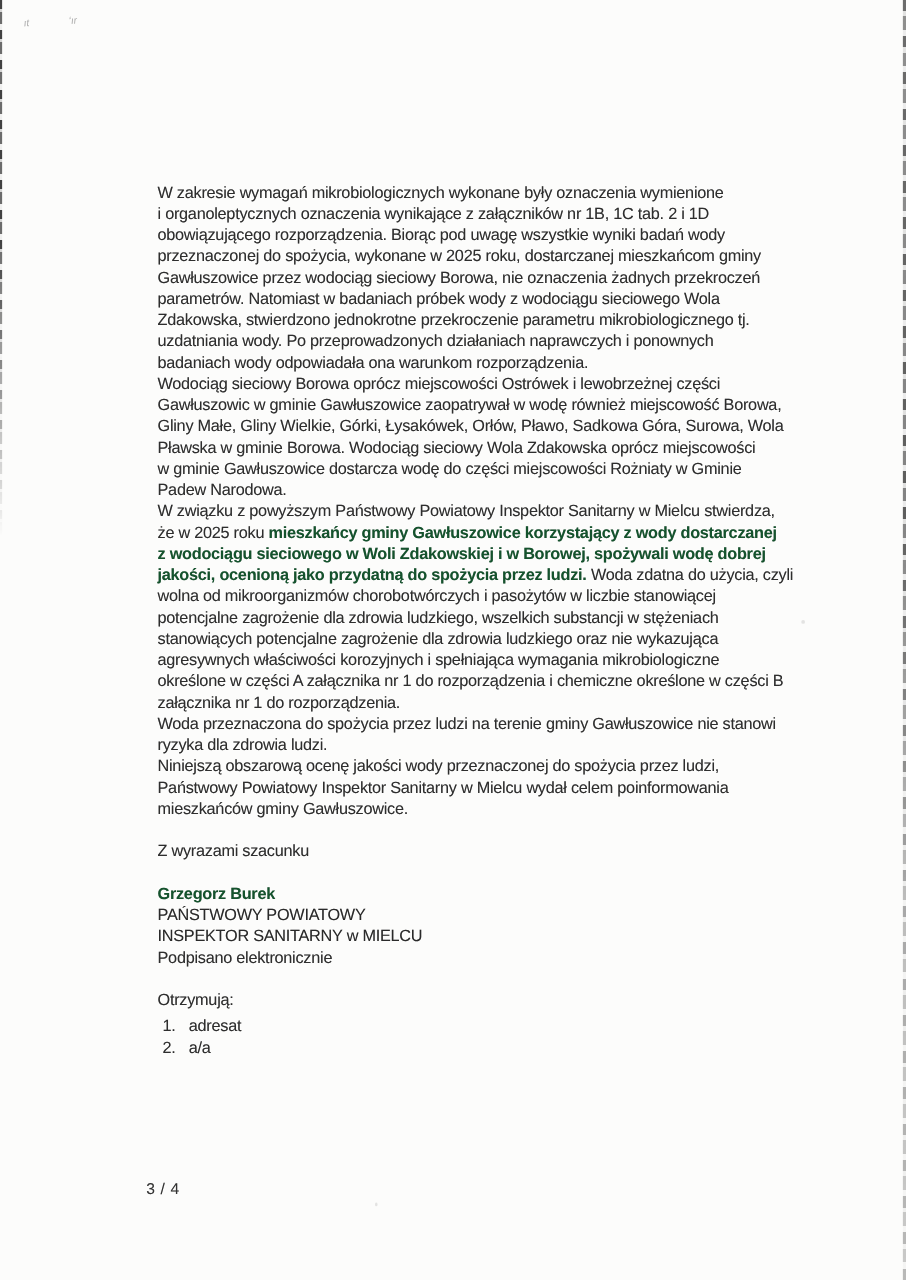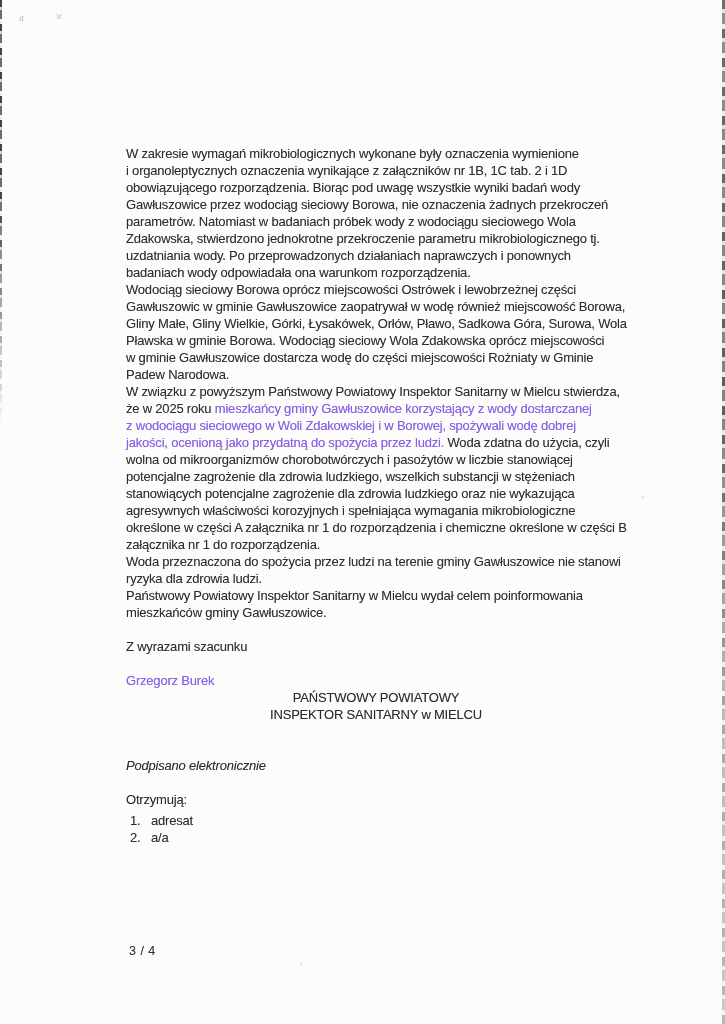--- a/index.html
+++ b/index.html
@@ -11,26 +11,26 @@
     font-family:"Liberation Sans","DejaVu Sans",sans-serif;
     color:#2e2e2e;
   }
   .textblock{
     position:absolute;left:126px;top:145px;width:500px;
     font-size:13px;line-height:17px;letter-spacing:-0.2px;
     text-shadow:0 0 0.4px rgba(40,40,40,0.35);
   }
   .line{white-space:nowrap;height:17px;}
   .blank{height:17px;}
-  .b, .bold{font-weight:normal;color:#8b5cf6;}
-  .italic{font-style:italic;margin-top:34px;}
-  .caps-line{color:#2a2a2a;text-align:center;}
+  .b, .bold{font-weight:bold;color:#14532d;}
+  .italic{}
+  .caps-line{color:#2a2a2a;}
   .dist-num{display:inline-block;width:21px;}
   .page-number{
-    position:absolute;left:129px;top:944px;
+    position:absolute;left:117px;top:944px;
     font-size:12.5px;letter-spacing:0.5px;color:#333;
     text-shadow:0 0 0.4px rgba(40,40,40,0.3);
   }
   .pencil-mark{
     position:absolute;font-size:8px;color:#909090;opacity:0.75;
     font-style:italic;transform:rotate(-6deg);
   }
   .mark1{left:19px;top:14px;}
   .mark2{left:55px;top:12px;}
   .edge-artifact{position:absolute;pointer-events:none;}
@@ -67,20 +67,21 @@
 
   <div class="pencil-mark mark1">ıt</div>
   <div class="pencil-mark mark2">ʻır</div>
 
   <div class="textblock">
 
     <div id="body-lines">
         <div class="line"><span>W zakresie wymagań mikrobiologicznych wykonane były oznaczenia wymienione</span></div>
         <div class="line"><span>i organoleptycznych oznaczenia wynikające z załączników nr 1B, 1C tab. 2 i 1D</span></div>
         <div class="line"><span>obowiązującego rozporządzenia. Biorąc pod uwagę wszystkie wyniki badań wody</span></div>
+        <div class="line"><span>przeznaczonej do spożycia, wykonane w 2025 roku, dostarczanej mieszkańcom gminy</span></div>
         <div class="line"><span>Gawłuszowice przez wodociąg sieciowy Borowa, nie oznaczenia żadnych przekroczeń</span></div>
         <div class="line"><span>parametrów. Natomiast w badaniach próbek wody z wodociągu sieciowego Wola</span></div>
         <div class="line"><span>Zdakowska, stwierdzono jednokrotne przekroczenie parametru mikrobiologicznego tj.</span></div>
         <div class="line"><span>uzdatniania wody. Po przeprowadzonych działaniach naprawczych i ponownych</span></div>
         <div class="line"><span>badaniach wody odpowiadała ona warunkom rozporządzenia.</span></div>
         <div class="line"><span>Wodociąg sieciowy Borowa oprócz miejscowości Ostrówek i lewobrzeżnej części</span></div>
         <div class="line"><span>Gawłuszowic w gminie Gawłuszowice zaopatrywał w wodę również miejscowość Borowa,</span></div>
         <div class="line"><span>Gliny Małe, Gliny Wielkie, Górki, Łysakówek, Orłów, Pławo, Sadkowa Góra, Surowa, Wola</span></div>
         <div class="line"><span>Pławska w gminie Borowa. Wodociąg sieciowy Wola Zdakowska oprócz miejscowości</span></div>
         <div class="line"><span>w gminie Gawłuszowice dostarcza wodę do części miejscowości Rożniaty w Gminie</span></div>
@@ -90,20 +91,21 @@
         <div class="line"><span class="b">z wodociągu sieciowego w Woli Zdakowskiej i w Borowej, spożywali wodę dobrej</span></div>
         <div class="line"><span class="b">jakości, ocenioną jako przydatną do spożycia przez ludzi.</span><span> Woda zdatna do użycia, czyli</span></div>
         <div class="line"><span>wolna od mikroorganizmów chorobotwórczych i pasożytów w liczbie stanowiącej</span></div>
         <div class="line"><span>potencjalne zagrożenie dla zdrowia ludzkiego, wszelkich substancji w stężeniach</span></div>
         <div class="line"><span>stanowiących potencjalne zagrożenie dla zdrowia ludzkiego oraz nie wykazująca</span></div>
         <div class="line"><span>agresywnych właściwości korozyjnych i spełniająca wymagania mikrobiologiczne</span></div>
         <div class="line"><span>określone w części A załącznika nr 1 do rozporządzenia i chemiczne określone w części B</span></div>
         <div class="line"><span>załącznika nr 1 do rozporządzenia.</span></div>
         <div class="line"><span>Woda przeznaczona do spożycia przez ludzi na terenie gminy Gawłuszowice nie stanowi</span></div>
         <div class="line"><span>ryzyka dla zdrowia ludzi.</span></div>
+        <div class="line"><span>Niniejszą obszarową ocenę jakości wody przeznaczonej do spożycia przez ludzi,</span></div>
         <div class="line"><span>Państwowy Powiatowy Inspektor Sanitarny w Mielcu wydał celem poinformowania</span></div>
         <div class="line"><span>mieszkańców gminy Gawłuszowice.</span></div>
       </div>
 
     <div class="blank"></div>
 
     <div class="line">Z wyrazami szacunku</div>
 
     <div class="blank"></div>
 

